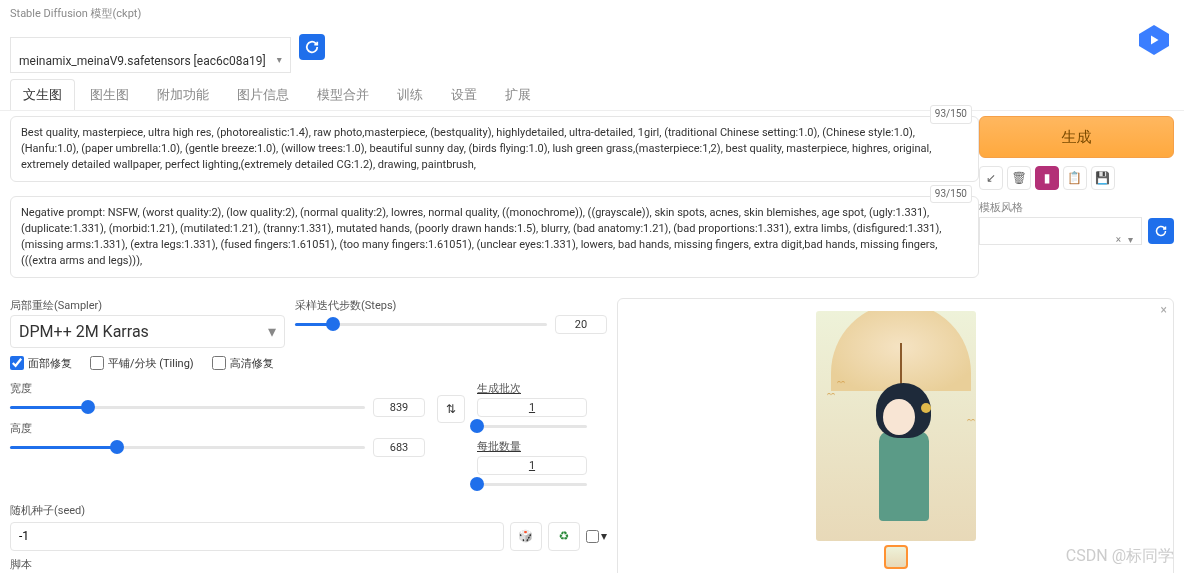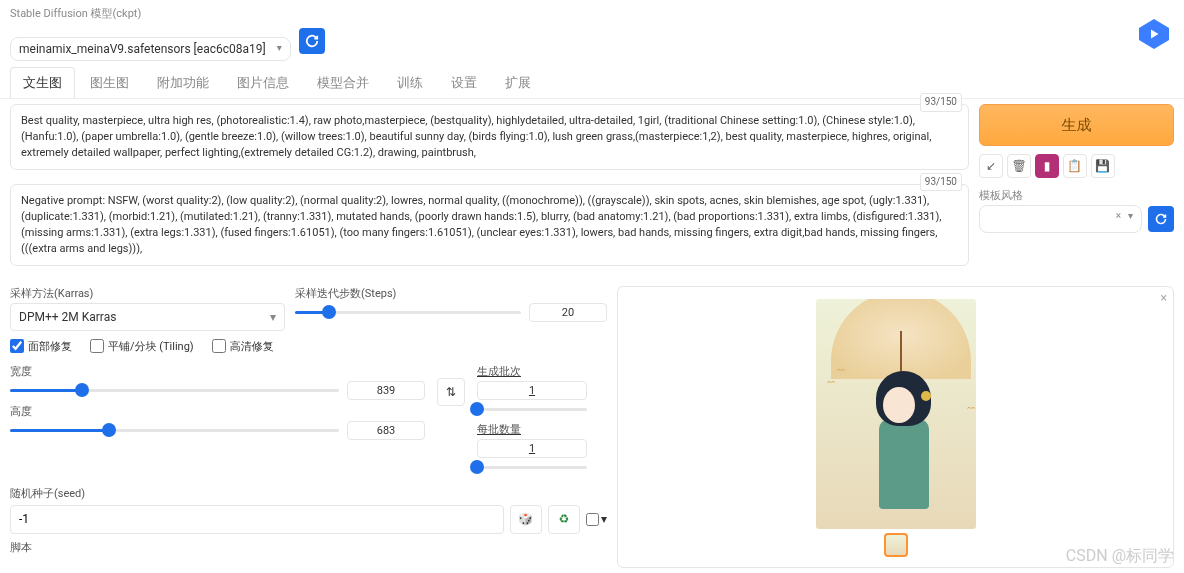--- a/index.html
+++ b/index.html
@@ -1,52 +1,52 @@
 <!DOCTYPE html>
 <html><head>
 <meta charset="utf-8">
 <style>
   * { box-sizing: border-box; margin: 0; padding: 0; font-family: -apple-system, BlinkMacSystemFont, "Segoe UI", Roboto, sans-serif; }
   body { background: #fff; font-size: 12px; color: #333; }
   .top-row { display:flex; align-items:center; gap:8px; padding:6px 10px; }
   .label { font-size: 11px; color: #8a8a8a; }
-  .select { border:1px solid #e5e5e5; border-radius:8px; padding:4px 24px 4px 8px; font-size:12px; background:#fff; position:relative; min-width:200px; }
+  .select { border:1px solid #e5e5e5; border-radius:0; padding:16px 24px 4px 8px; font-size:12px; background:#fff; position:relative; min-width:200px; }
   .select::after { content:"▾"; position:absolute; right:8px; color:#888; font-size:10px; }
   .icon-btn { width:26px; height:26px; display:flex; align-items:center; justify-content:center; border-radius:4px; cursor:pointer; font-size:14px;}
   .icon-btn.blue { background:#1f6feb; color:#fff; }
   .logo { margin-left:auto; width:40px; height:40px; display:flex; align-items:center; justify-content:center;}
   .logo svg { width:36px; height:36px; }
   .tabs { display:flex; gap:2px; border-bottom:1px solid #eee; padding:0 10px; height:32px; align-items:flex-end;}
   .tab { padding:6px 12px; font-size:13px; color:#888; cursor:pointer; border:1px solid transparent; border-bottom:none; border-radius:4px 4px 0 0;}
   .tab.active { color:#333; border-color:#e5e5e5; background:#fff; }
-  .main { display:flex; gap:10px; padding:0 10px 10px 10px; }
+  .main { display:flex; padding:0 10px 10px 10px; }
   .col-l { flex:1; min-width:0;}
   .col-r { flex:0 0 195px; }
   .prompt-box { border:1px solid #e5e5e5; border-radius:6px; padding:8px 10px; font-size:11px; color:#333; line-height:1.45; position:relative; margin-top:5px;}
   .counter { position:absolute; top:-12px; right:6px; font-size:10px; background:#fff; color:#666; border:1px solid #e5e5e5; border-radius:3px; padding:1px 4px;}
   .gen-btn { width:100%; height:42px; background:linear-gradient(#ffb75f,#ffa93e); border:1px solid #f5a048; border-radius:6px; color:#7a4a00; font-size:15px; font-weight:500; cursor:pointer; margin-top:5px;}
   .tool-row { display:flex; gap:4px; margin-top:8px;}
   .tool-row .icon-btn { border:1px solid #e5e5e5; background:#fff; height:24px; width:24px; font-size:12px; color:#666;}
   .tool-row .icon-btn.active { background:#b33077; color:#fff; border-color:#b33077;}
   .style-label { font-size:11px; color:#888; margin-top:10px;}
   .style-select { display:flex; gap:6px; margin-top:2px; align-items:center;}
   .style-select .select { flex:1; min-width:auto; min-height:28px;}
   .style-select .clear { position:absolute; right:20px; color:#888; font-size:10px;}
   
   .controls-row { display:flex; gap:10px; margin-top:10px; }
   .controls-left { flex:0 0 570px; }
   .controls-right { flex:1; }
   
   .sampler-row { display:flex; gap:10px; }
   .sampler-col { flex:1; }
   .fld-label { font-size:11px; color:#555; margin-bottom:2px; display:block;}
-  .dropdown { border:1px solid #e5e5e5; border-radius:4px; padding:6px 8px; font-size:12px; position:relative; cursor:pointer;}
+  .dropdown { border:1px solid #e5e5e5; border-radius:4px; padding:6px 8px; font-size:16px; position:relative; cursor:pointer;}
   .dropdown::after { content:"▾"; position:absolute; right:8px; color:#888;}
   .slider-row { display:flex; align-items:center; gap:8px;}
-  .num-box { border:1px solid #e5e5e5; border-radius:4px; width:78px; text-align:center; padding:2px 4px; font-size:11px;}
+  .num-box { border:1px solid #e5e5e5; border-radius:4px; width:52px; text-align:center; padding:2px 4px; font-size:11px;}
   .slider { flex:1; height:18px; position:relative;}
   .slider-track { position:absolute; top:8px; left:0; right:0; height:3px; background:#e5e5e5; border-radius:2px;}
   .slider-fill { position:absolute; top:8px; left:0; height:3px; background:#1f6feb; border-radius:2px;}
   .slider-thumb { position:absolute; top:2px; width:14px; height:14px; background:#1f6feb; border-radius:50%; margin-left:-7px;}
   
   .check-row { display:flex; gap:18px; margin-top:8px; font-size:11px; align-items:flex-end;}
   .check { display:flex; align-items:center; gap:4px; cursor:pointer;}
   .check input { accent-color:#1f6feb; width:14px; height:14px;}
   
   .dims { display:flex; gap:8px; margin-top:10px;}
@@ -148,21 +148,21 @@
       </div>
     </div>
   </div>
 </div>
 
 <div class="controls-row" style="padding:0 10px;">
   <div class="controls-left">
 
     <div class="sampler-row">
       <div class="sampler-col" style="flex:0 0 275px;">
-        <span class="fld-label">采样方法(Karras)</span>
+        <span class="fld-label">局部重绘(Sampler)</span>
         <div class="dropdown"><span>DPM++ 2M Karras</span></div>
       </div>
       <div class="sampler-col">
         <span class="fld-label">采样迭代步数(Steps)</span>
         <div class="slider-row">
           <div class="slider">
             <div class="slider-track"></div>
               <div class="slider-fill" style="width:15%;"></div>
               <div class="slider-thumb" style="left:15%;"></div>
           </div>

